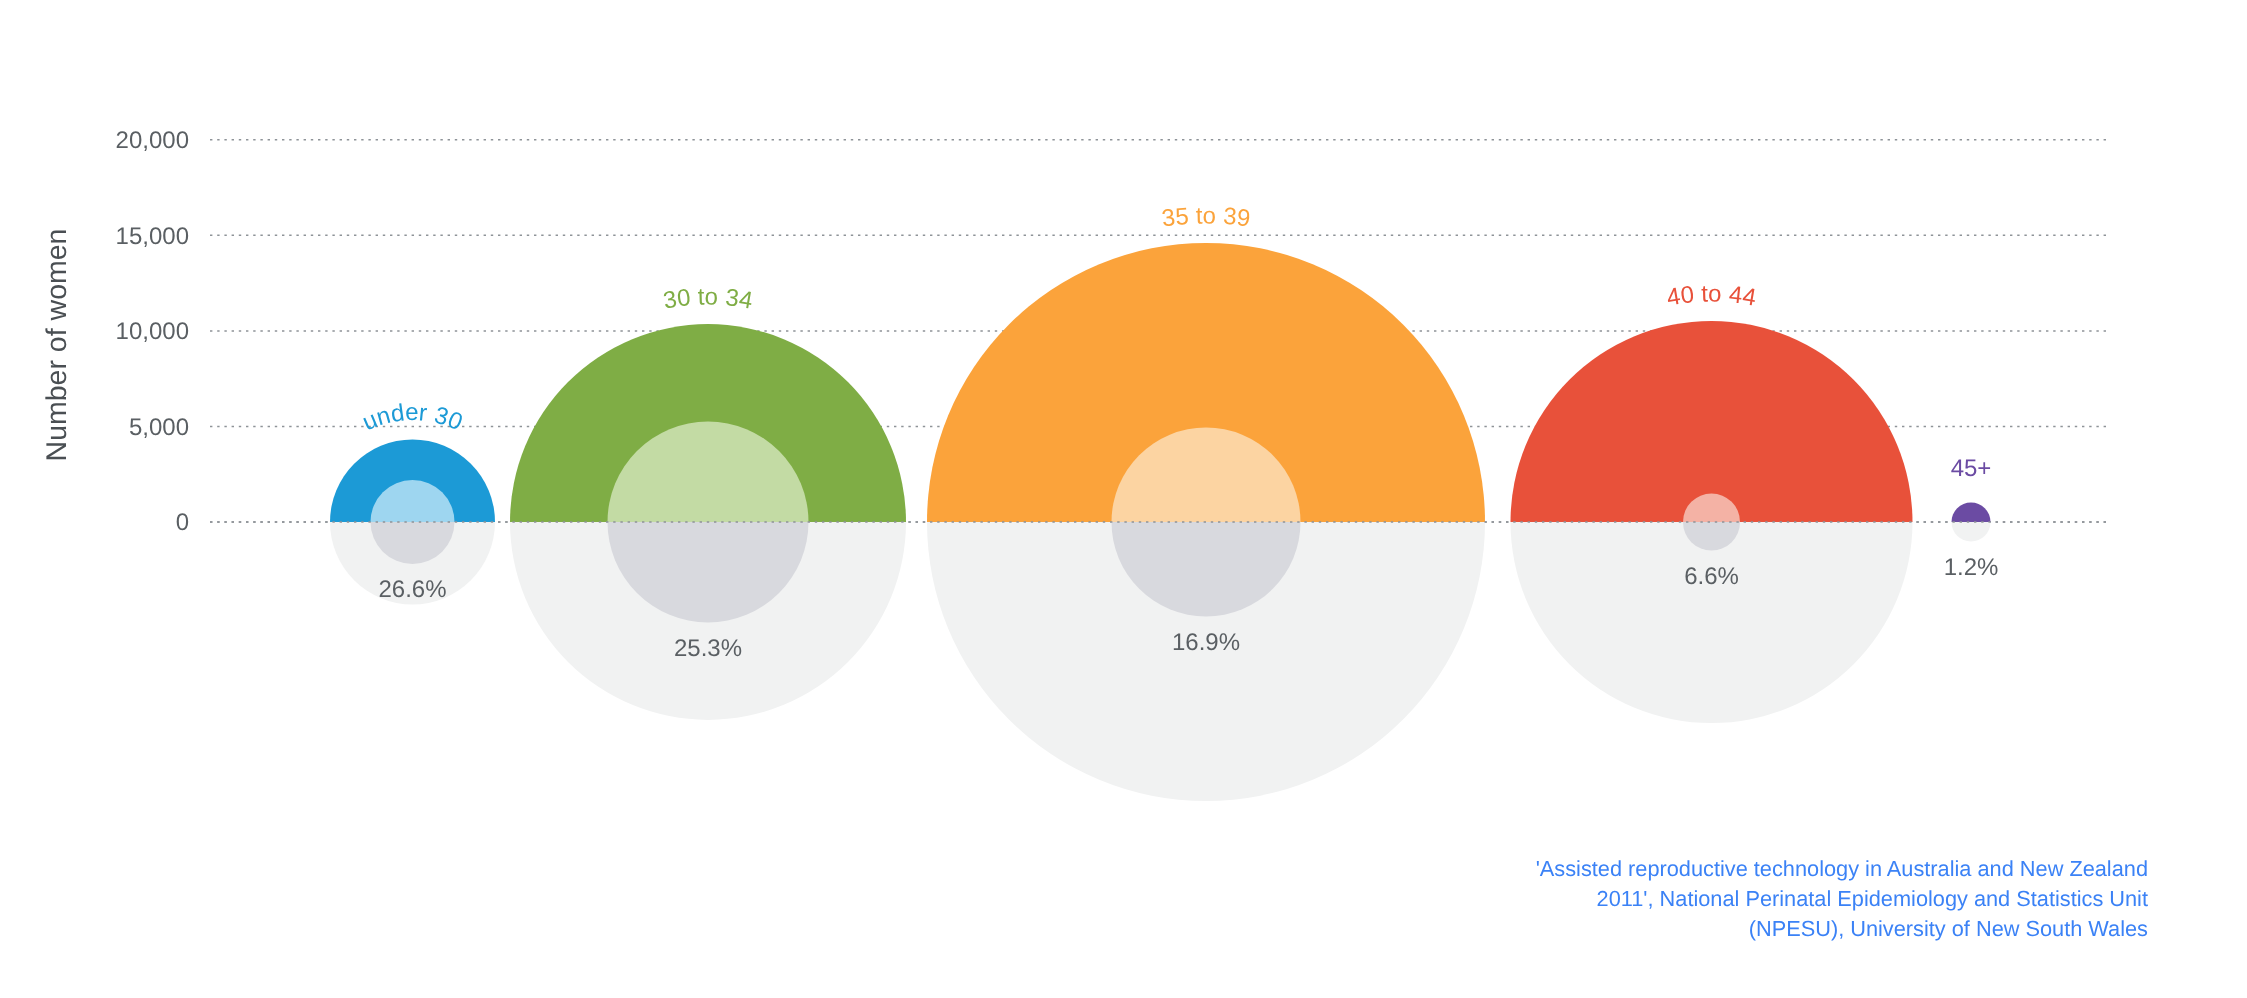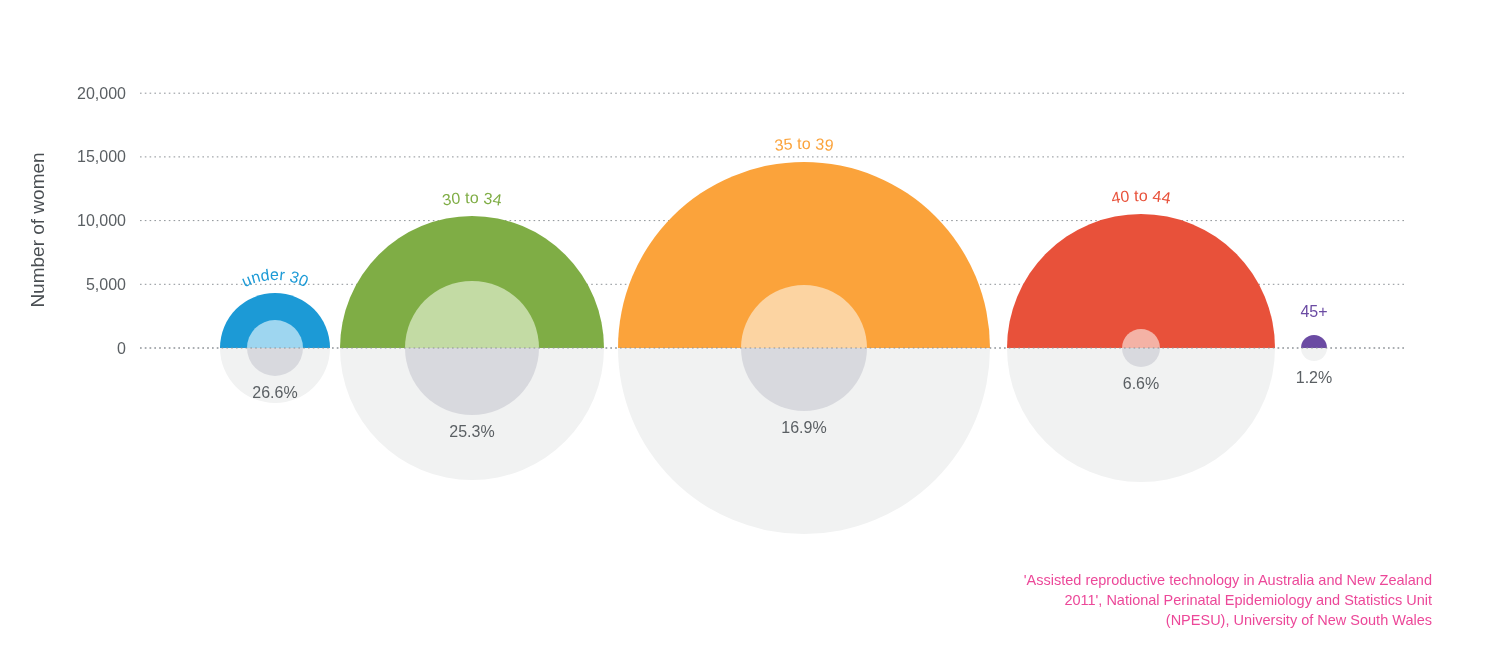--- a/index.html
+++ b/index.html
@@ -49,21 +49,21 @@
   }
   .source-note {
     position: absolute;
     right: 66px;
     top: 570px;
     width: 430px;
     text-align: right;
     font-family: "Liberation Sans", sans-serif;
     font-size: 14.5px;
     line-height: 20px;
-    color: #ec4899;
+    color: #3b82f6;
     white-space: pre-line;
   }
 </style>
 </head>
 <body>
 
 <div id="stage">
 
   <svg id="chart-svg" viewBox="0 0 1498 665" xmlns="http://www.w3.org/2000/svg">
     <defs>

